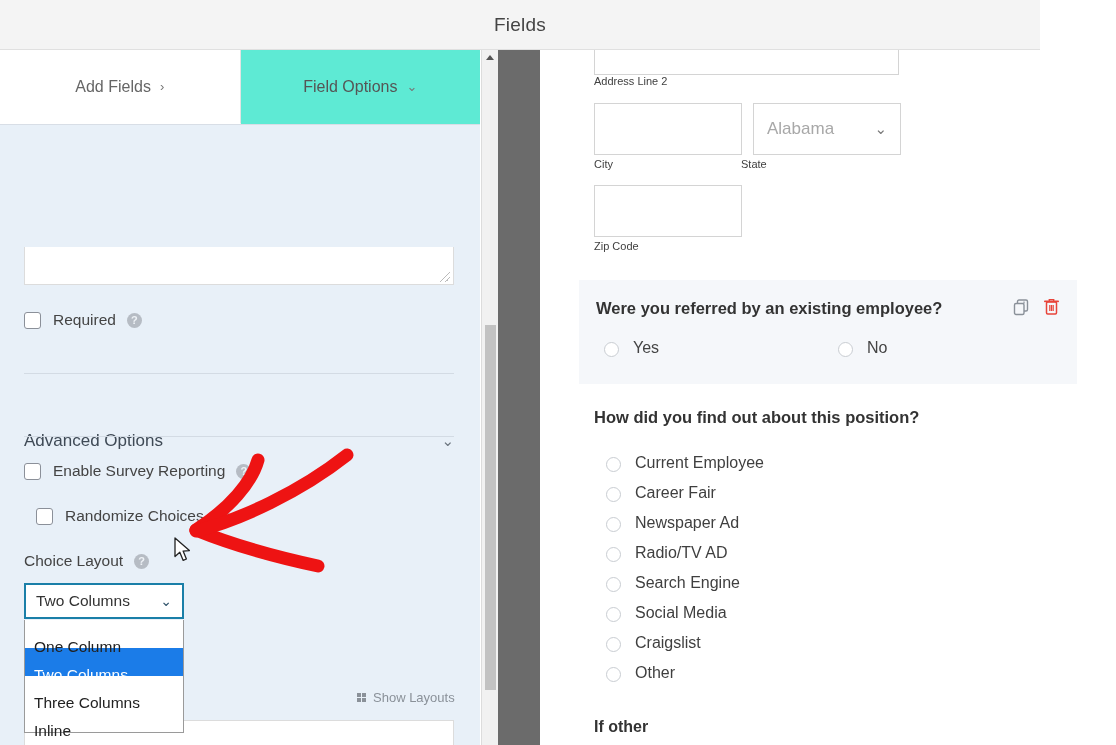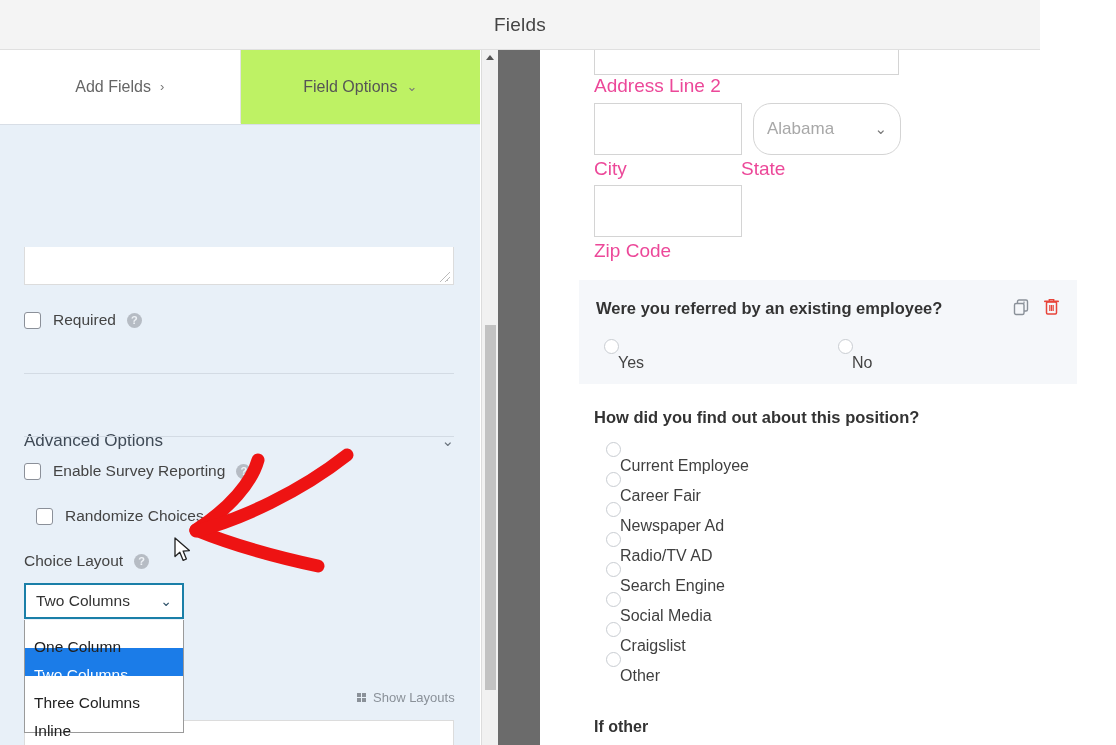--- a/index.html
+++ b/index.html
@@ -24,21 +24,21 @@
     position: absolute; left: 0; top: 50px; width: 480px; height: 695px;
     background: #e8f0f8; overflow: hidden;
   }
   .tabs { display: flex; height: 75px; border-bottom: 1px solid #d8dee6; }
   .tab {
     flex: 1; display: flex; align-items: center; justify-content: center;
     font-size: 16px; color: #666; cursor: pointer;
     border-bottom: 1px solid transparent;
   }
   .tab.inactive { background: #ffffff; border-right: 1px solid #e3e3e3; }
-  .tab.active { background: #bef264; color: #555; }
+  .tab.active { background: #5eead4; color: #555; }
   .tab .chev { margin-left: 9px; font-size: 13px; color: #777; display: inline-block; }
 
   .panel-body { position: relative; padding: 0 24px; }
 
   .textarea-top {
     position: absolute; left: 24px; top: 122px; width: 430px; height: 38px;
     background: #fff; border: 1px solid #dcdcdc; border-top: none;
   }
   .ta-grip {
     position: absolute; right: 3px; bottom: 2px; width: 10px; height: 10px;
@@ -125,50 +125,50 @@
   }
 
   
   .right-panel {
     position: absolute; left: 540px; top: 50px; width: 576px; height: 695px;
     background: #ffffff; overflow: hidden;
   }
   .rp { position: relative; width: 576px; height: 695px; padding-left: 40px; }
 
   .pv-input { background: #fff; border: 1px solid #d4d4d4; }
-  .pv-lbl { font-size: 19px; color: #ec4899; }
+  .pv-lbl { font-size: 11px; color: #404040; }
 
   .addr-l2-box { position: absolute; left: 54px; top: -5px; width: 305px; height: 30px; }
   .addr-l2-lbl { position: absolute; left: 54px; top: 25px; }
   .city-box { position: absolute; left: 54px; top: 53px; width: 148px; height: 52px; }
   .city-lbl { position: absolute; left: 54px; top: 108px; }
   .state-box {
     position: absolute; left: 213px; top: 53px; width: 148px; height: 52px;
-    display: flex; align-items: center; padding: 1px 13px; border-radius: 18px;
+    display: flex; align-items: center; padding: 1px 13px;
   }
   .state-box .val { font-size: 17px; color: #a8a8a8; }
   .state-box .chev { margin-left: auto; font-size: 15px; color: #777; }
   .state-lbl { position: absolute; left: 201px; top: 108px; }
   .zip-box { position: absolute; left: 54px; top: 135px; width: 148px; height: 52px; }
   .zip-lbl { position: absolute; left: 54px; top: 190px; }
 
   .card {
     position: absolute; left: 39px; top: 230px; width: 498px; height: 104px;
     background: #f5f7fa;
   }
   .card-q { position: absolute; left: 17px; top: 19px; font-size: 16.5px; color: #333; font-weight: bold; }
   .card-actions { position: absolute; right: 18px; top: 18px; display: flex; align-items: center; gap: 14px; }
   .ic-dup { width: 17px; height: 17px; cursor: pointer; }
   .ic-del { width: 15px; height: 18px; cursor: pointer; }
 
   .radio {
     width: 15px; height: 15px; border-radius: 50%;
     border: 1px solid #c9cdd2; background: #fff; flex: none;
   }
-  .opt-row { display: flex; align-items: flex-start; flex-direction: column; }
+  .opt-row { display: flex; align-items: flex-end; }
   .opt-row .t { margin-left: 14px; font-size: 16px; color: #444; }
 
   .card-yes { position: absolute; left: 25px; top: 59px; }
   .card-no  { position: absolute; left: 259px; top: 59px; }
 
   .q2 { position: absolute; left: 54px; top: 358px; font-size: 16.5px; color: #333; font-weight: bold; }
   .radio-list { position: absolute; left: 66px; top: 392px; }
   .radio-list .opt-row { height: 30px; }
   .radio-list .opt-row .t { font-size: 16px; color: #3f3f3f; }
 

